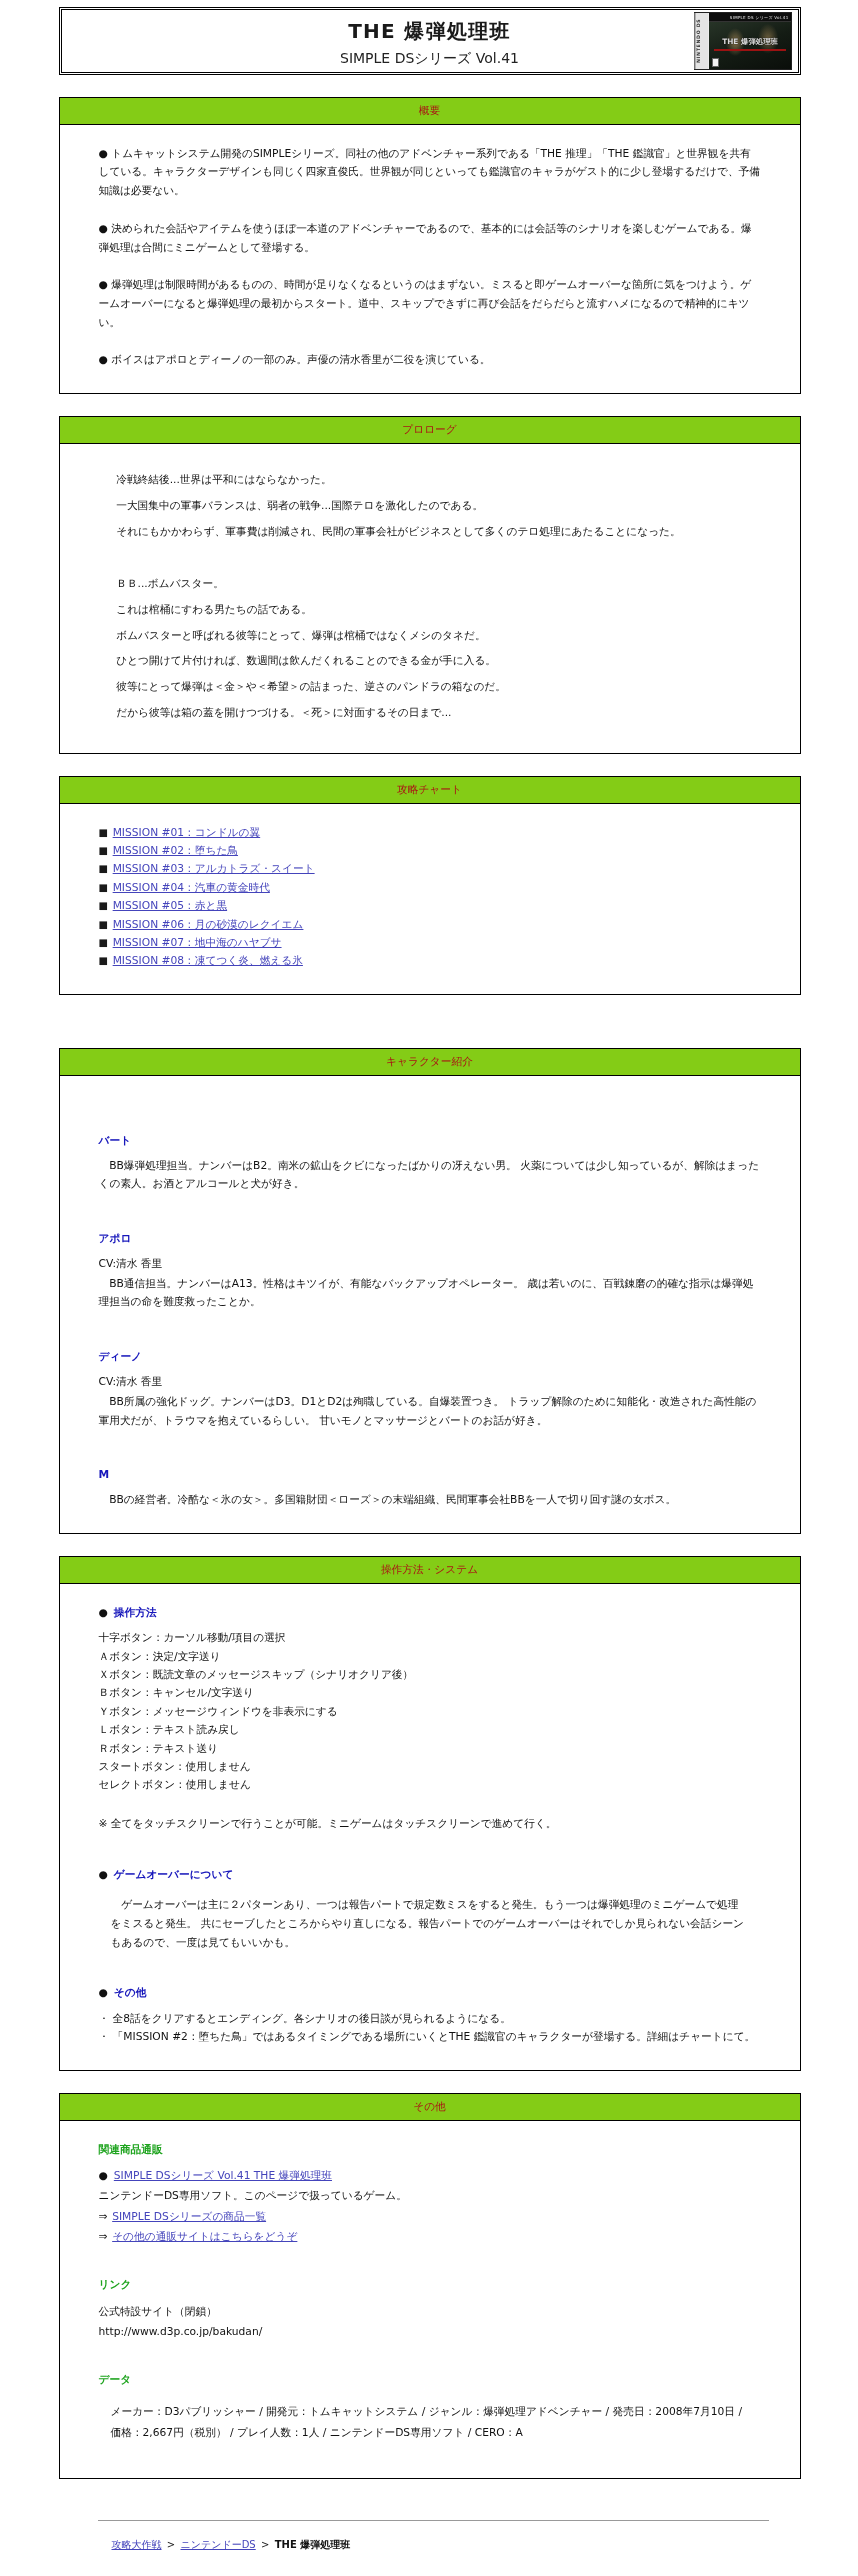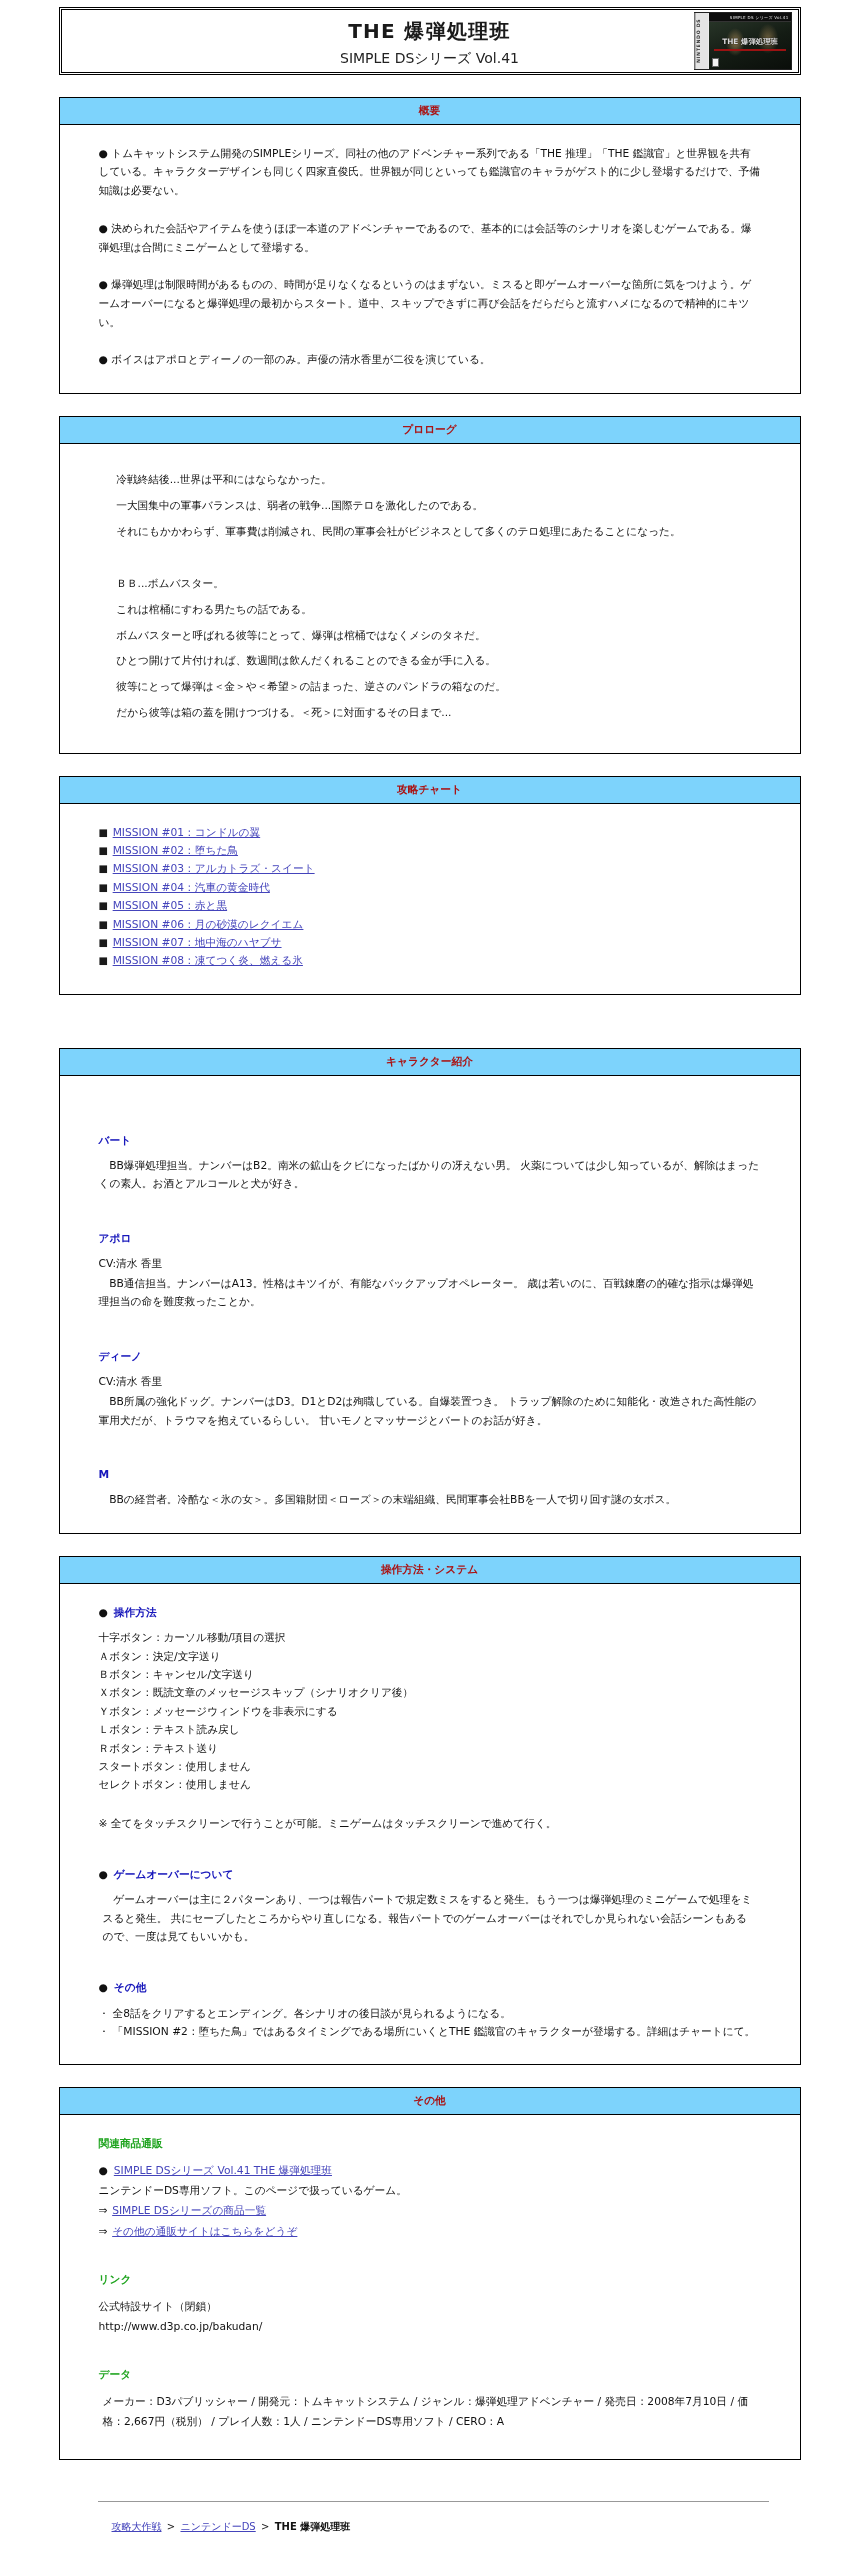--- a/index.html
+++ b/index.html
@@ -53,22 +53,22 @@
   }
   .cover-redline { height: 2px; background: #9b1212; margin: 2px 5.3px 0; }
   .cero-box {
     position: absolute; left: 2.7px; bottom: 2px;
     width: 5.3px; height: 7.4px; background: #f5f5f5; border: 0.7px solid #666;
   }
 
   
   .panel { border: 1.3px solid #000; margin-bottom: 22px; background: #fff; }
   .panel-heading {
-    background: #7dd3fc; border-bottom: 1.3px solid #000;
-    color: #aa1414; font-weight: bold; font-size: 10.7px;
+    background: #84cc16; border-bottom: 1.3px solid #000;
+    color: #aa1414; font-weight: normal; font-size: 10.7px;
     text-align: center; padding: 6px 16px;
   }
   .panel-body { padding: 20px 39px 23px; font-size: 10.7px; line-height: 1.75; }
 
   .bullet-para { margin: 0 0 19px; }
   .bullet-para:last-child { margin-bottom: 0; }
 
   .line { margin: 7px; }
   .spacer { height: 20px; }
 
@@ -86,21 +86,21 @@
   .char-cv { margin-bottom: 1.3px; }
   .char-desc { margin: 0; }
 
   
   .sub { font-weight: bold; margin: 0 0 6.7px; }
   .sub-title { color: #1717bb; }
   .dot { color: #111; margin-right: 6px; }
   .ctl-line { line-height: 1.72; }
   .note { margin: 20px 0 0; }
   .block + .block { margin-top: 32px; }
-  .para { margin: 4px; }
+  .para { margin: 12px; }
 
   
   .green-title { color: #1fa41f; font-weight: bold; margin-bottom: 6.7px; }
   .misc-line { line-height: 1.9; }
   .misc-block + .misc-block { margin-top: 29px; }
   .arrow { margin-right: 4.7px; color: #1a1a1a; }
 
   
   .footer-hr { border: none; border-top: 0.7px solid #999; margin: 41px 32px 0 39px; }
   .breadcrumb { margin: 17.4px 0 0 53px; font-size: 10px; }
@@ -198,22 +198,22 @@
   </section>
 
   <section class="panel">
     <div class="panel-heading">操作方法・システム</div>
     <div class="panel-body">
 
       <div class="block">
         <div class="sub"><span class="dot">●</span><span class="sub-title">操作方法</span></div>
         <div class="ctl-line">十字ボタン：カーソル移動/項目の選択</div>
         <div class="ctl-line">Ａボタン：決定/文字送り</div>
+        <div class="ctl-line">Ｘボタン：既読文章のメッセージスキップ（シナリオクリア後）</div>
         <div class="ctl-line">Ｂボタン：キャンセル/文字送り</div>
-        <div class="ctl-line">Ｘボタン：既読文章のメッセージスキップ（シナリオクリア後）</div>
         <div class="ctl-line">Ｙボタン：メッセージウィンドウを非表示にする</div>
         <div class="ctl-line">Ｌボタン：テキスト読み戻し</div>
         <div class="ctl-line">Ｒボタン：テキスト送り</div>
         <div class="ctl-line">スタートボタン：使用しません</div>
         <div class="ctl-line">セレクトボタン：使用しません</div>
         <p class="note">※ 全てをタッチスクリーンで行うことが可能。ミニゲームはタッチスクリーンで進めて行く。</p>
       </div>
 
       <div class="block">
         <div class="sub"><span class="dot">●</span><span class="sub-title">ゲームオーバーについて</span></div>

